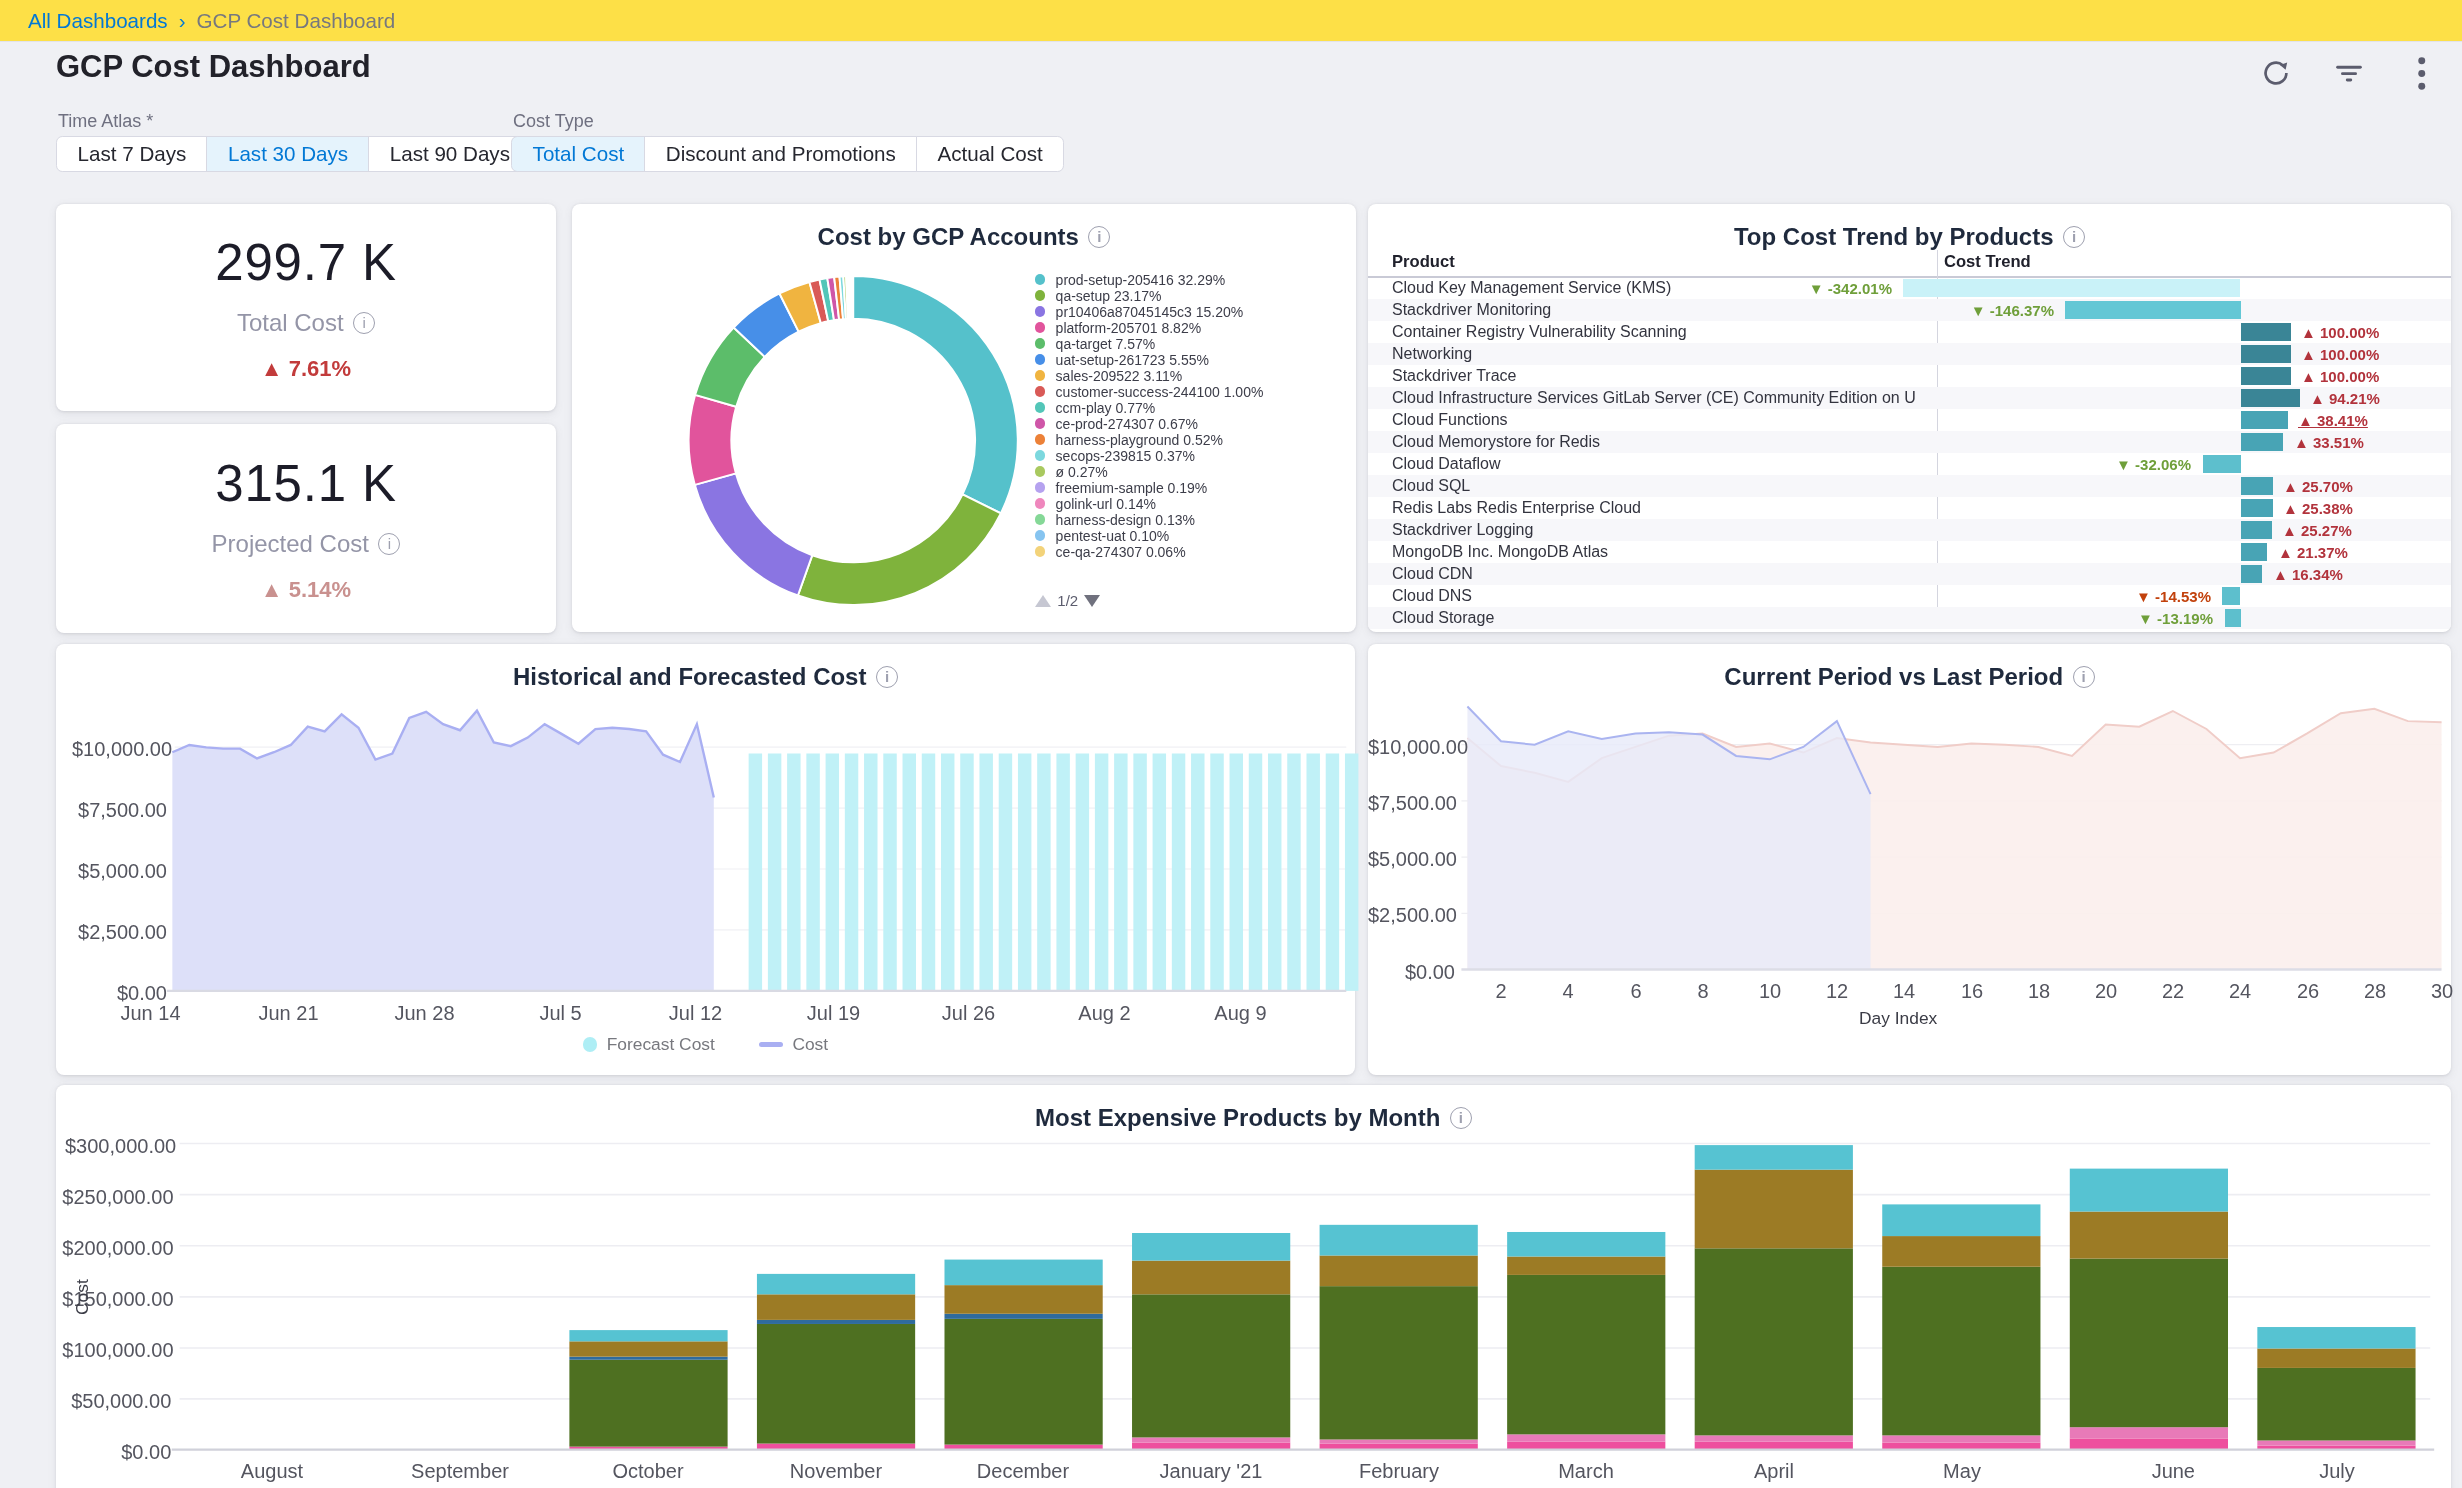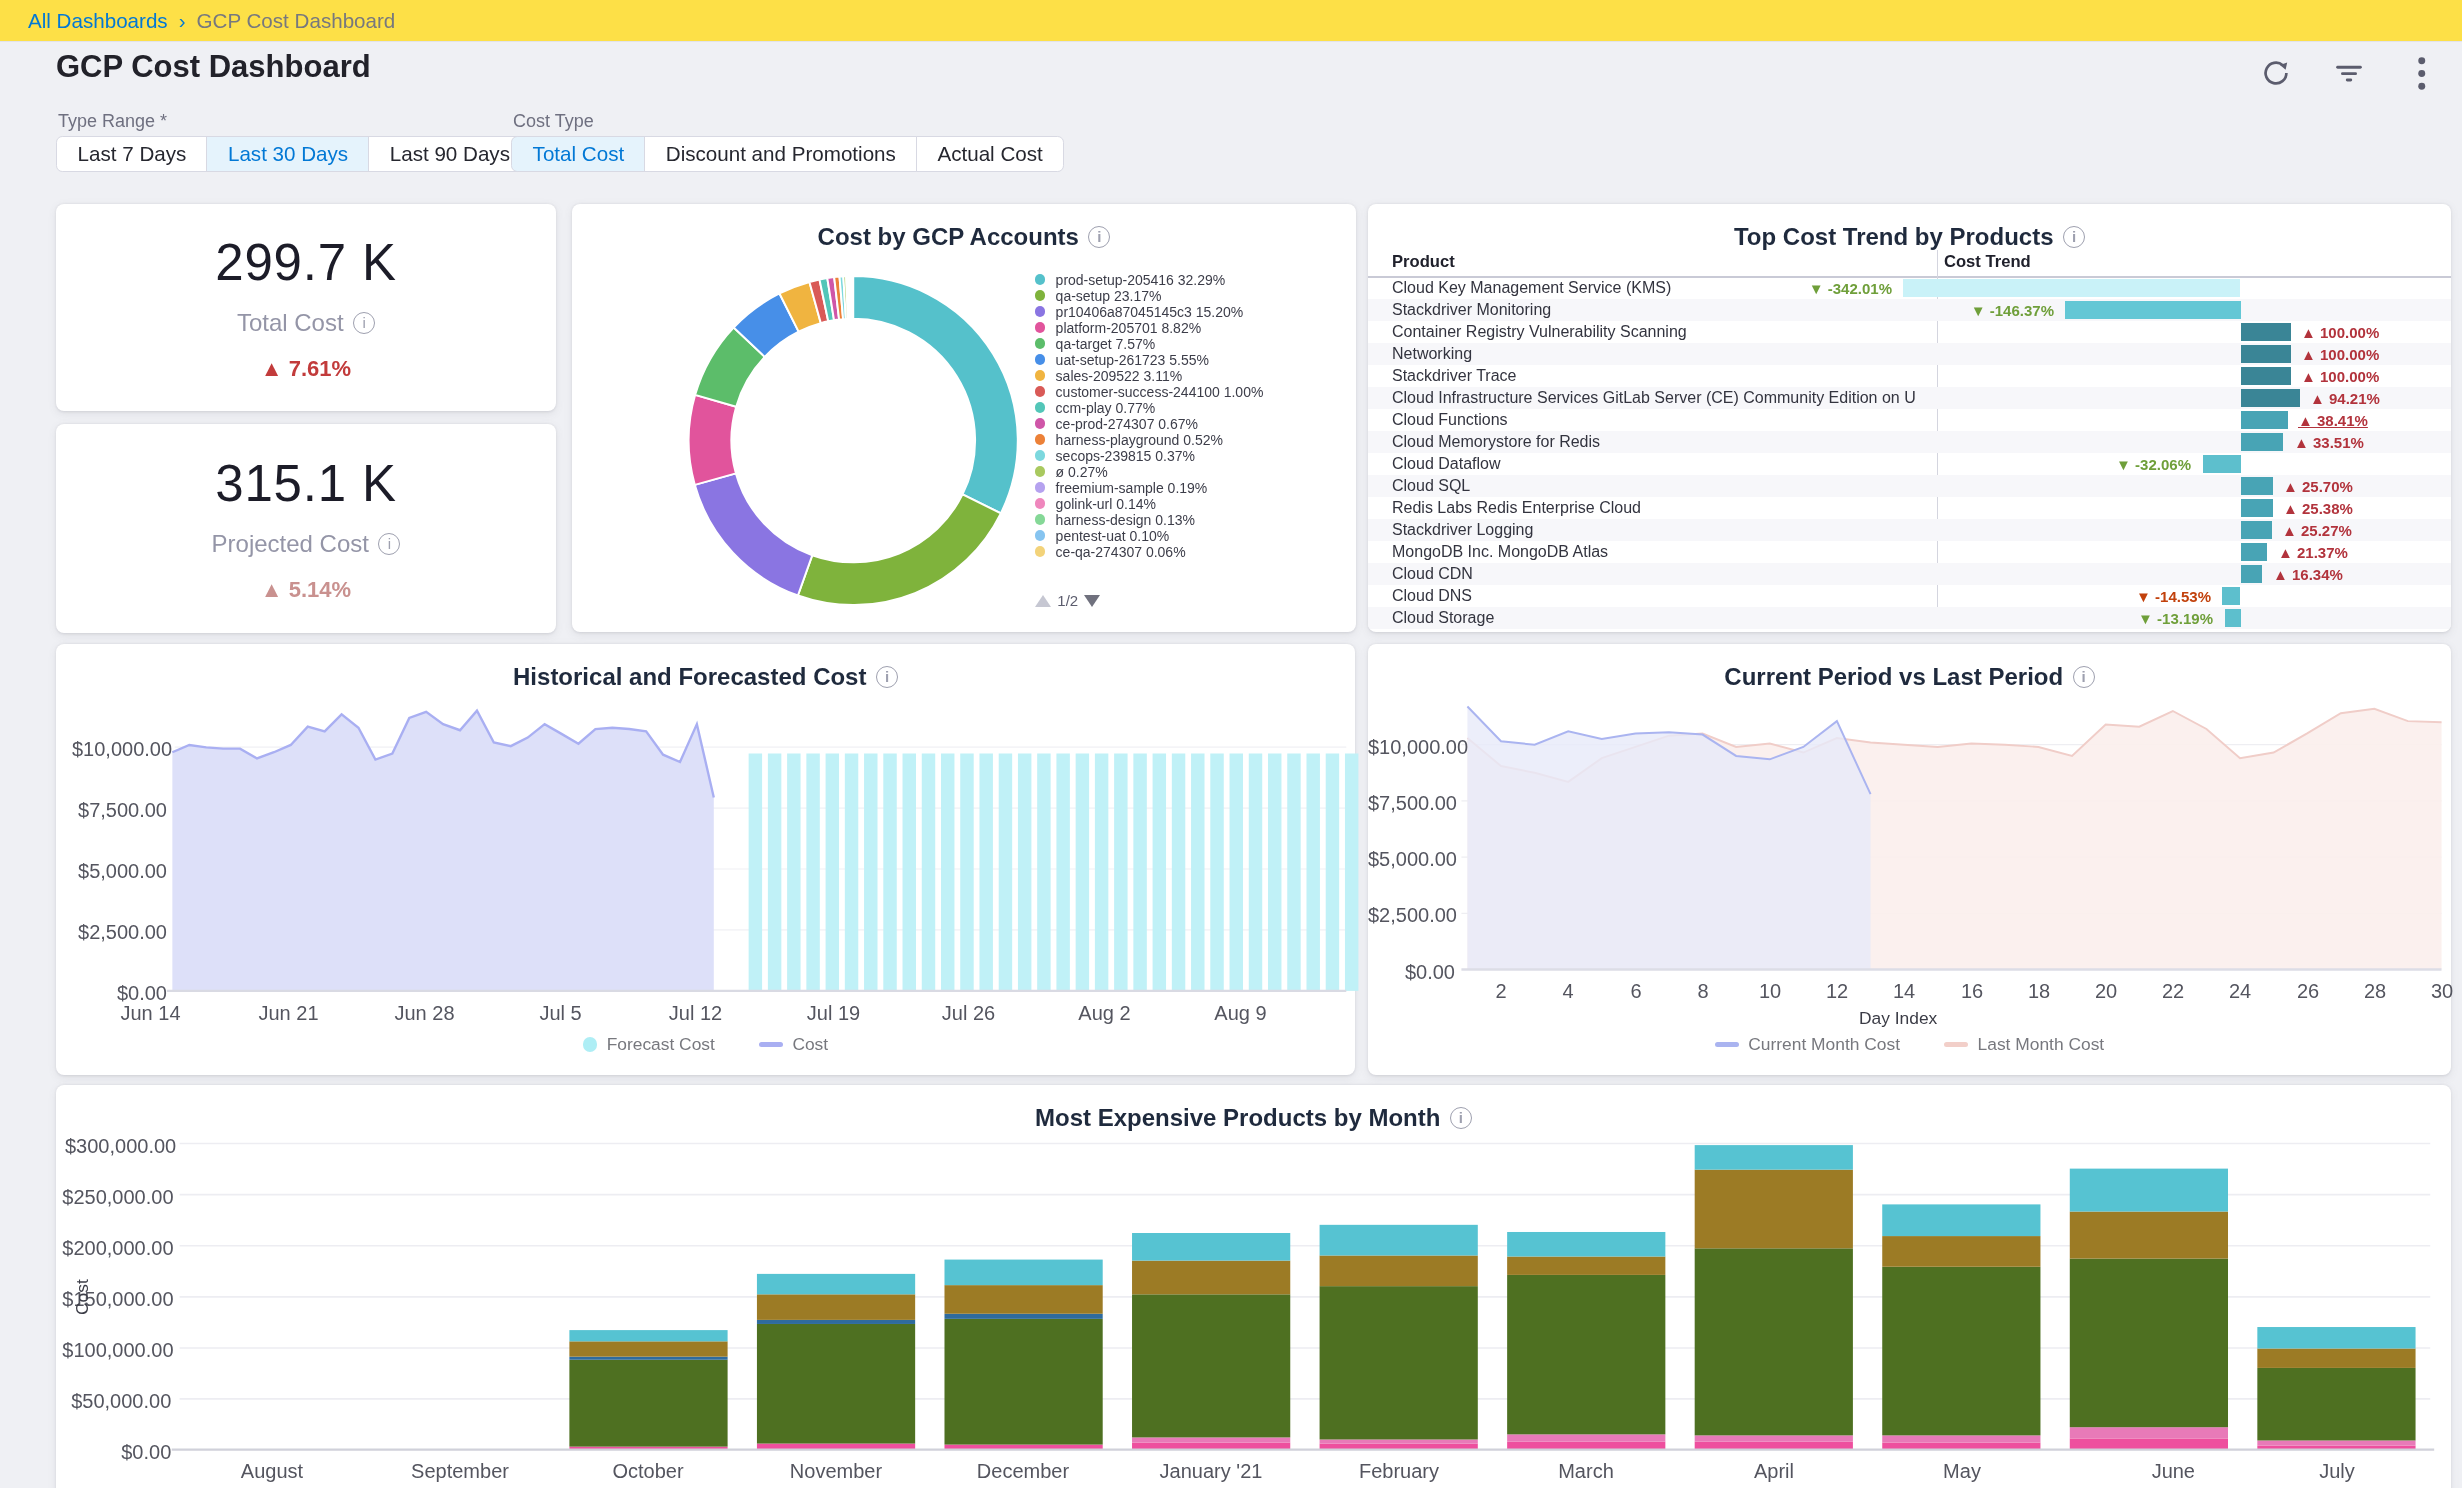--- a/index.html
+++ b/index.html
@@ -86,21 +86,21 @@
   </div>
   <div class="hicon">
     <svg width="9.5" height="35" viewBox="0 0 12 44" style="position:static">
       <circle cx="6" cy="6" r="4.4" fill="#5b5c6d"></circle>
         <circle cx="6" cy="22" r="4.4" fill="#5b5c6d"></circle>
         <circle cx="6" cy="38" r="4.4" fill="#5b5c6d"></circle>
     </svg>
   </div>
 </div>
 
-<div class="filter-label" style="left:58px; top:111px;">Type Range *</div>
+<div class="filter-label" style="left:58px; top:111px;">Time Atlas *</div>
 <div class="btn-group" style="left:56px; top:136px;" id="time-range-group">
     <div class="btn">Last 7 Days</div>
     <div class="btn sel">Last 30 Days</div>
     <div class="btn">Last 90 Days</div>
     <div class="btn">Last year</div>
   </div>
 
 <div class="filter-label" style="left:513px; top:111px;">Cost Type</div>
 <div class="btn-group" style="left:511px; top:136px;" id="cost-type-group">
     <div class="btn sel">Total Cost</div>
@@ -433,30 +433,20 @@
       <span class="axis-tick" style="left: 580px; top: 336px; width: 48px; text-align: center;">16</span>
       <span class="axis-tick" style="left: 647px; top: 336px; width: 48px; text-align: center;">18</span>
       <span class="axis-tick" style="left: 714px; top: 336px; width: 48px; text-align: center;">20</span>
       <span class="axis-tick" style="left: 781px; top: 336px; width: 48px; text-align: center;">22</span>
       <span class="axis-tick" style="left: 848px; top: 336px; width: 48px; text-align: center;">24</span>
       <span class="axis-tick" style="left: 916px; top: 336px; width: 48px; text-align: center;">26</span>
       <span class="axis-tick" style="left: 983px; top: 336px; width: 48px; text-align: center;">28</span>
       <span class="axis-tick" style="left: 1050px; top: 336px; width: 48px; text-align: center;">30</span>
     </div>
   <div class="axis-title" style="left:491px; top:364px;">Day Index</div>
-  <div class="chart-legend" style="top:390px;">
-    <div class="cl-item">
-      <span class="cl-dash" style="background:#aab4f0;"></span>
-      <span>Current Month Cost</span>
-    </div>
-    <div class="cl-item">
-      <span class="cl-dash" style="background:#f2cfc9;"></span>
-      <span>Last Month Cost</span>
-    </div>
-  </div>
 </div>
 
 <div class="card" style="left:56px; top:1085px; width:2395px; height:443px;">
   <div class="card-title">
     <span>Most Expensive Products by Month</span>
     <i class="info">i</i>
   </div>
   <svg id="month-svg" width="2395" height="443" viewBox="0 0 3025 560">
       <line x1="155" y1="74" x2="3000" y2="74" stroke="#ededf2" stroke-width="2"></line>
       <line x1="155" y1="138.6" x2="3000" y2="138.6" stroke="#ededf2" stroke-width="2"></line>

